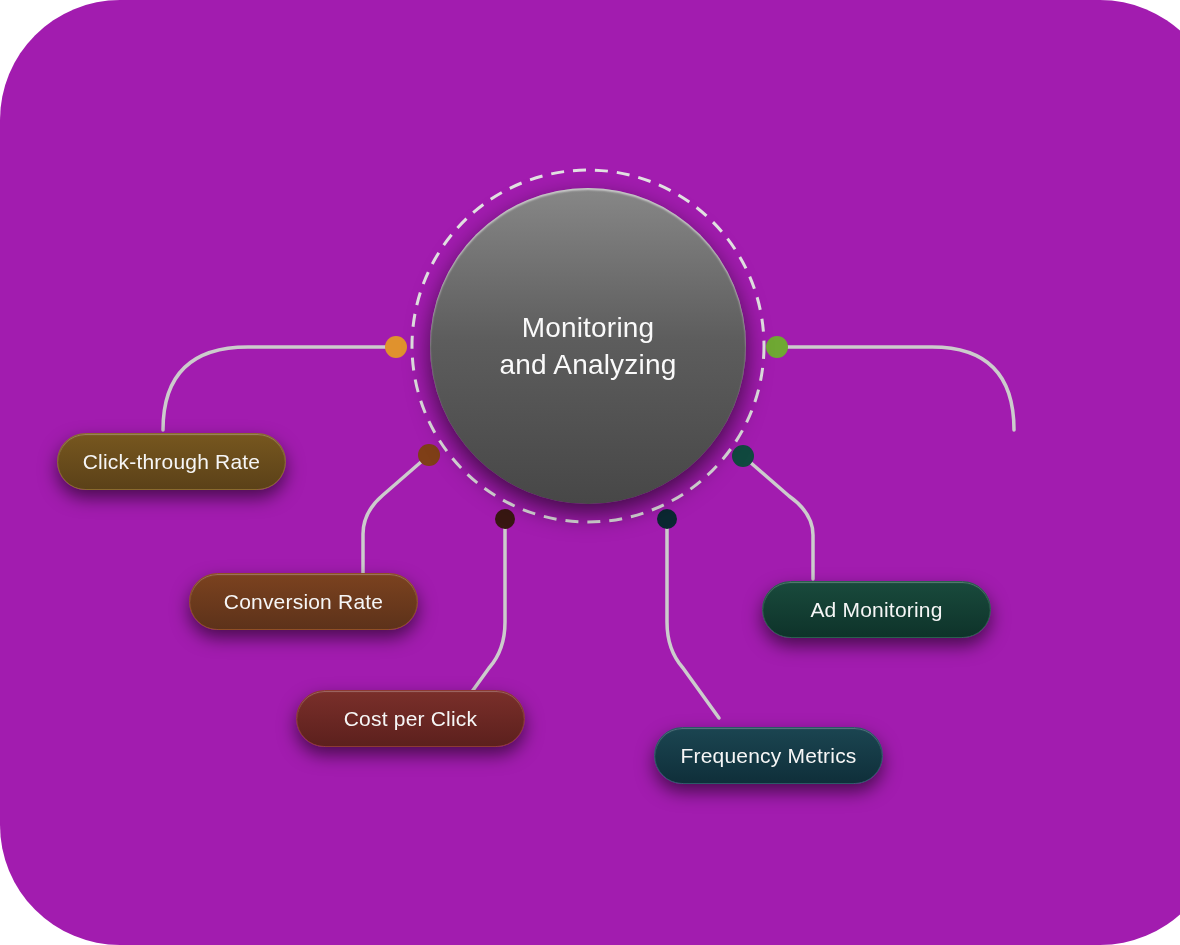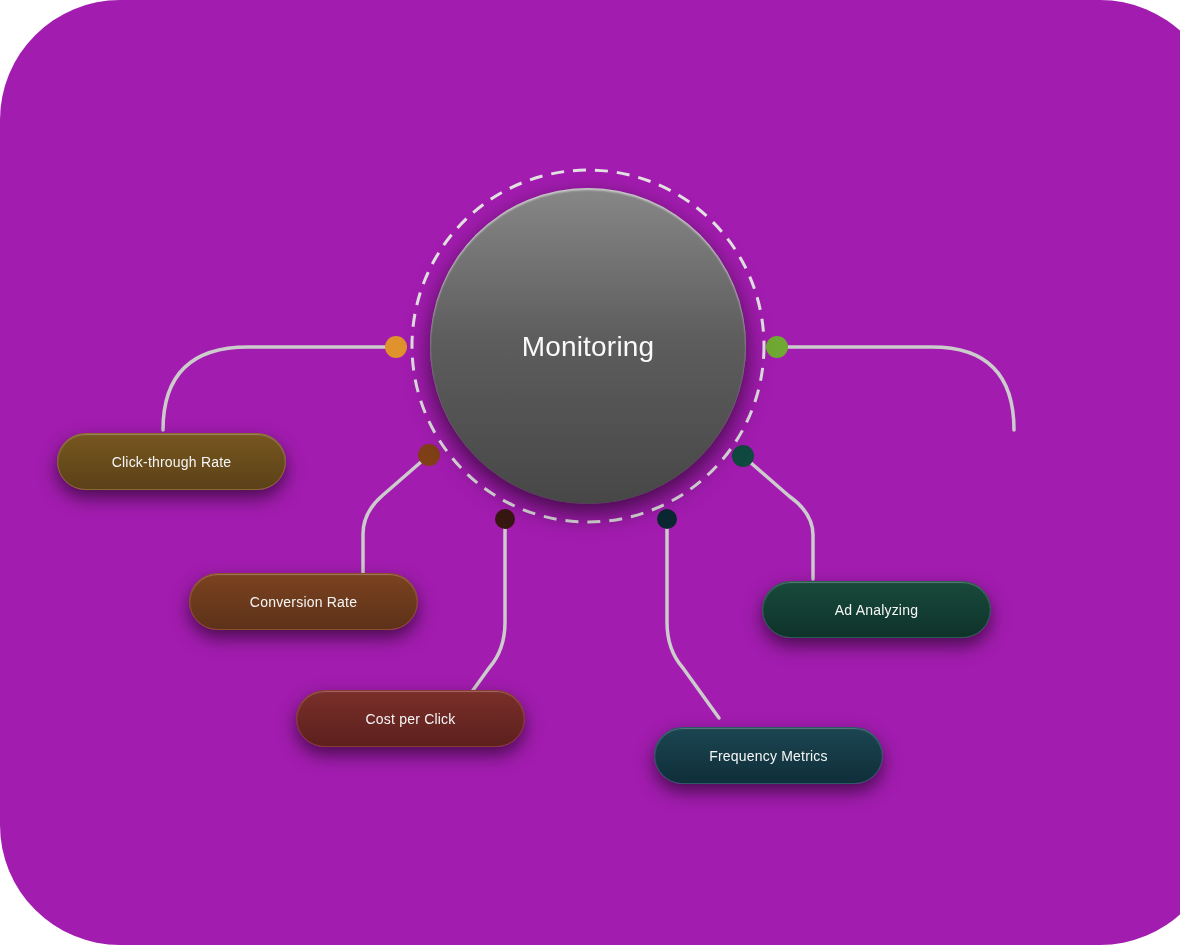--- a/index.html
+++ b/index.html
@@ -52,21 +52,21 @@
     background: linear-gradient(180deg, var(--top) 0%, var(--bottom) 100%);
     border: 1px solid var(--edge);
     box-sizing: border-box;
     box-shadow: inset 0 1px 1px rgba(255,255,255,0.28), 0 8px 18px rgba(0,0,0,0.55);
     display: flex;
     align-items: center;
     justify-content: center;
   }
   .pill-label {
     color: #f6f6f6;
-    font-size: 14px;
+    font-size: 21px;
     font-weight: 500;
     letter-spacing: 0.2px;
     white-space: nowrap;
   }
 </style>
 </head>
 <body>
 
 <div class="stage">
 
@@ -87,37 +87,38 @@
     <circle cx="429" cy="455" r="11" fill="#7f3f17"></circle>
     <circle cx="505" cy="519" r="10" fill="#381712"></circle>
     <circle cx="667" cy="519" r="10" fill="#0b2832"></circle>
     <circle cx="743" cy="456" r="11" fill="#10493f"></circle>
     <circle cx="777" cy="347" r="11" fill="#6fa833"></circle>
   </svg>
 
   <div class="center-node">
     <div class="center-label">
       <div>Monitoring</div>
+      <div>and Analyzing</div>
     </div>
   </div>
 
   <div class="pill" style="left: 57px; top: 433px; --top: #77571f; --bottom: #5b4118; --edge: #8a6a2e;">
     <span class="pill-label">Click-through Rate</span>
   </div>
 
   <div class="pill" style="left: 189px; top: 573px; --top: #7b421f; --bottom: #5d321a; --edge: #8f4f26;">
     <span class="pill-label">Conversion Rate</span>
   </div>
 
   <div class="pill" style="left: 296px; top: 690px; --top: #7a2f2a; --bottom: #5c201d; --edge: #8c3a34;">
     <span class="pill-label">Cost per Click</span>
   </div>
 
   <div class="pill" style="left: 654px; top: 727px; --top: #1b4551; --bottom: #0f2f3a; --edge: #2a5a66;">
     <span class="pill-label">Frequency Metrics</span>
   </div>
 
   <div class="pill" style="left: 762px; top: 581px; --top: #194a3c; --bottom: #0e332a; --edge: #2a5f4e;">
-    <span class="pill-label">Ad Analyzing</span>
+    <span class="pill-label">Ad Monitoring</span>
   </div>
 
 
 </div>
 
 </body></html>

